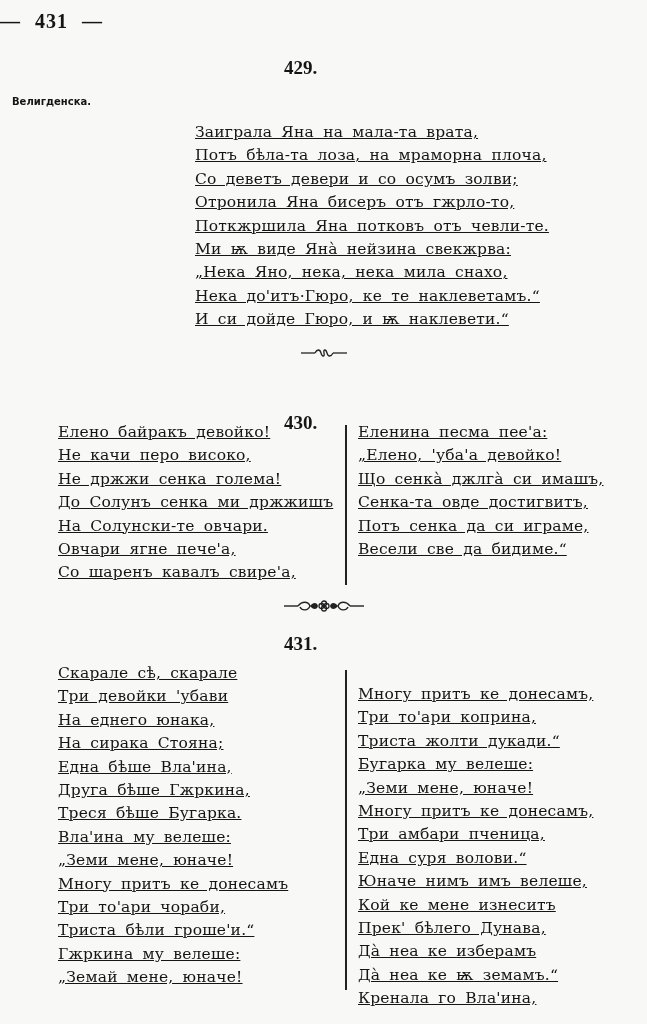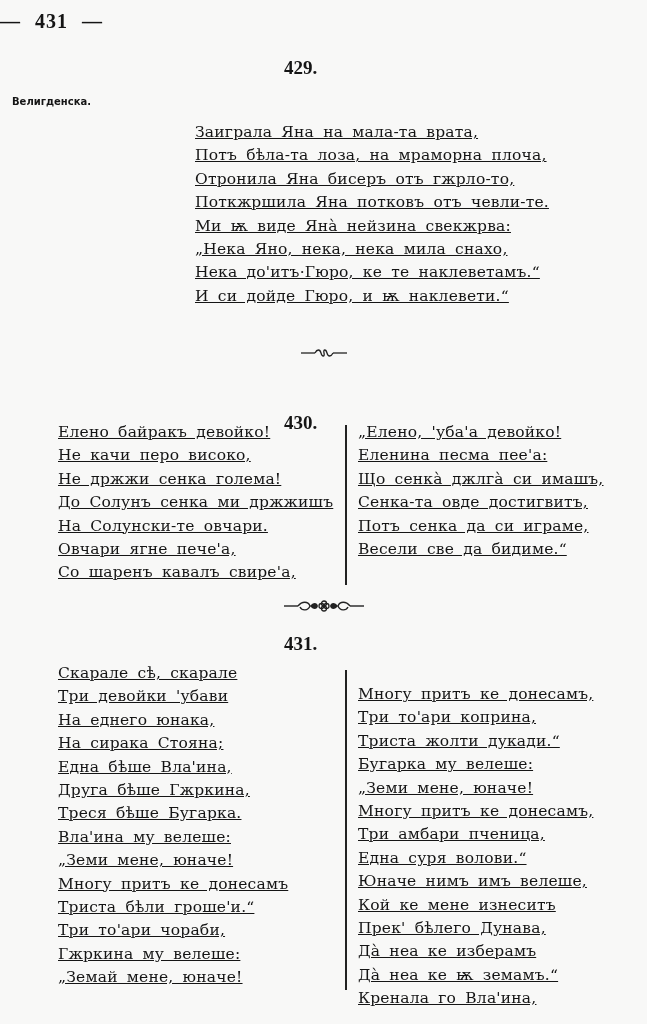--- a/index.html
+++ b/index.html
@@ -77,20 +77,21 @@
 </head>
 <body>
 
 <div class="page-header">— 431 —</div>
 
 <div class="song-number" style="top:57px;">429.</div>
 <div class="song-subtitle" style="top:96px;">Велигденска.</div>
 <ul class="verse" style="left:195px; top:121px;">
   <li>Заиграла Яна на мала-та врата,</li>
   <li>Потъ бѣла-та лоза, на мраморна плоча,</li>
+  <li>Со деветъ девери и со осумъ золви;</li>
   <li>Отронила Яна бисеръ отъ гжрло-то,</li>
   <li>Поткжршила Яна потковъ отъ чевли-те.</li>
   <li>Ми ѭ виде Янà нейзина свекжрва:</li>
   <li>„Нека Яно, нека, нека мила снахо,</li>
   <li>Нека до'итъ·Гюро, ке те наклеветамъ.“</li>
   <li>И си дойде Гюро, и ѭ наклевети.“</li>
 </ul>
 
 <div class="ornament" style="top:348px;">
   <svg width="46" height="10" viewBox="0 0 46 10">
@@ -105,22 +106,22 @@
   <li>Елено байракъ девойко!</li>
   <li>Не качи перо високо,</li>
   <li>Не држжи сенка голема!</li>
   <li>До Солунъ сенка ми држжишъ</li>
   <li>На Солунски-те овчари.</li>
   <li>Овчари ягне пече'а,</li>
   <li>Со шаренъ кавалъ свире'а,</li>
 </ul>
 <div class="column-rule" style="left:345px; top:425px; height:160px;"></div>
 <ul class="verse" style="left:358px; top:421px;">
+  <li>Еленина песма пее'а:</li>
   <li>„Елено, 'уба'а девойко!</li>
-  <li>Еленина песма пее'а:</li>
   <li>Що сенкà джлгà си имашъ,</li>
   <li>Сенка-та овде достигвитъ,</li>
   <li>Потъ сенка да си играме,</li>
   <li>Весели све да бидиме.“</li>
 </ul>
 
 <div class="ornament" style="top:599px;">
   <svg width="80" height="14" viewBox="0 0 80 14">
     <line x1="0" y1="7" x2="14" y2="7" stroke="#222" stroke-width="1.4"></line>
     <line x1="66" y1="7" x2="80" y2="7" stroke="#222" stroke-width="1.4"></line>
@@ -140,22 +141,22 @@
   <li>Скарале сѣ, скарале</li>
   <li>Три девойки 'убави</li>
   <li>На еднего юнака,</li>
   <li>На сирака Стояна;</li>
   <li>Една бѣше Вла'ина,</li>
   <li>Друга бѣше Гжркина,</li>
   <li>Треся бѣше Бугарка.</li>
   <li>Вла'ина му велеше:</li>
   <li>„Земи мене, юначе!</li>
   <li>Многу притъ ке донесамъ</li>
+  <li>Три то'ари чораби,</li>
   <li>Триста бѣли гроше'и.“</li>
-  <li>Три то'ари чораби,</li>
   <li>Гжркина му велеше:</li>
   <li>„Земай мене, юначе!</li>
 </ul>
 <div class="column-rule" style="left:345px; top:670px; height:320px;"></div>
 <ul class="verse" style="left:358px; top:662px;margin-top:21px;">
   <li>Многу притъ ке донесамъ,</li>
   <li>Три то'ари коприна,</li>
   <li>Триста жолти дукади.“</li>
   <li>Бугарка му велеше:</li>
   <li>„Земи мене, юначе!</li>

